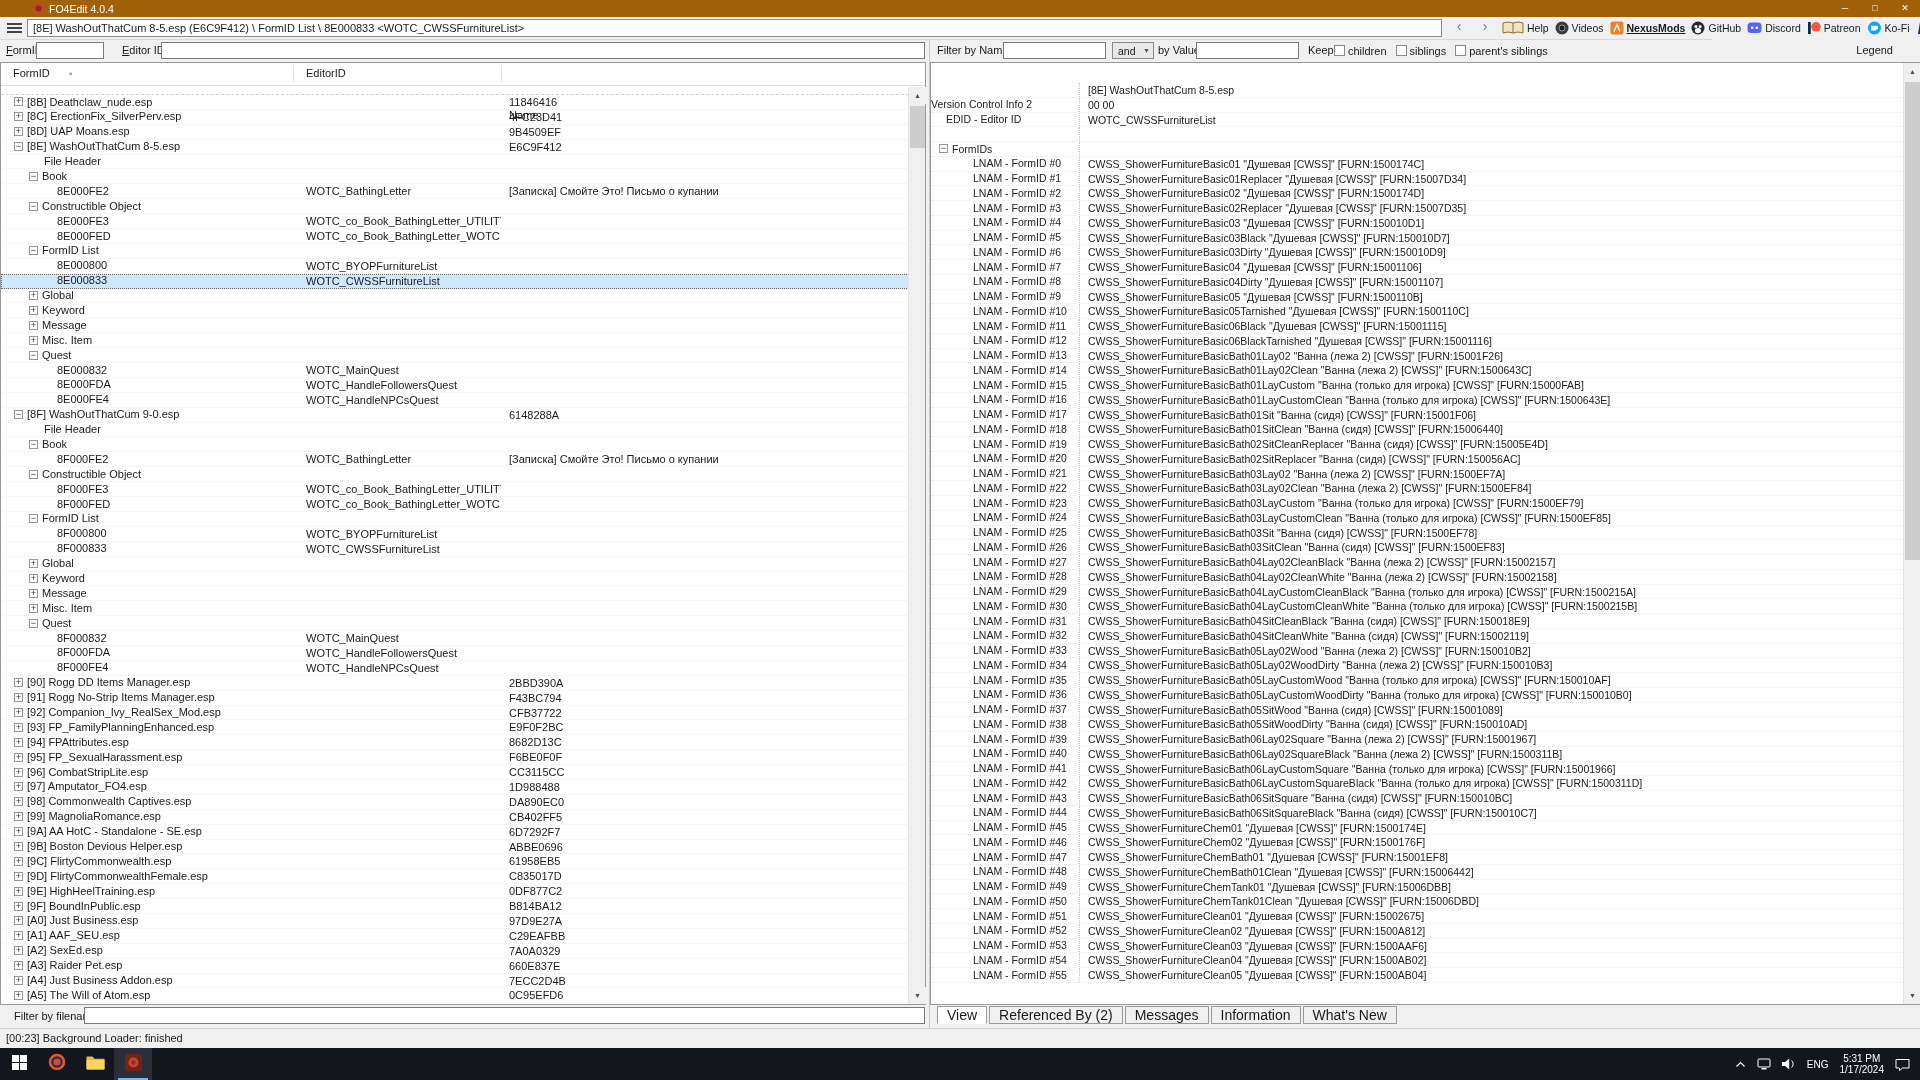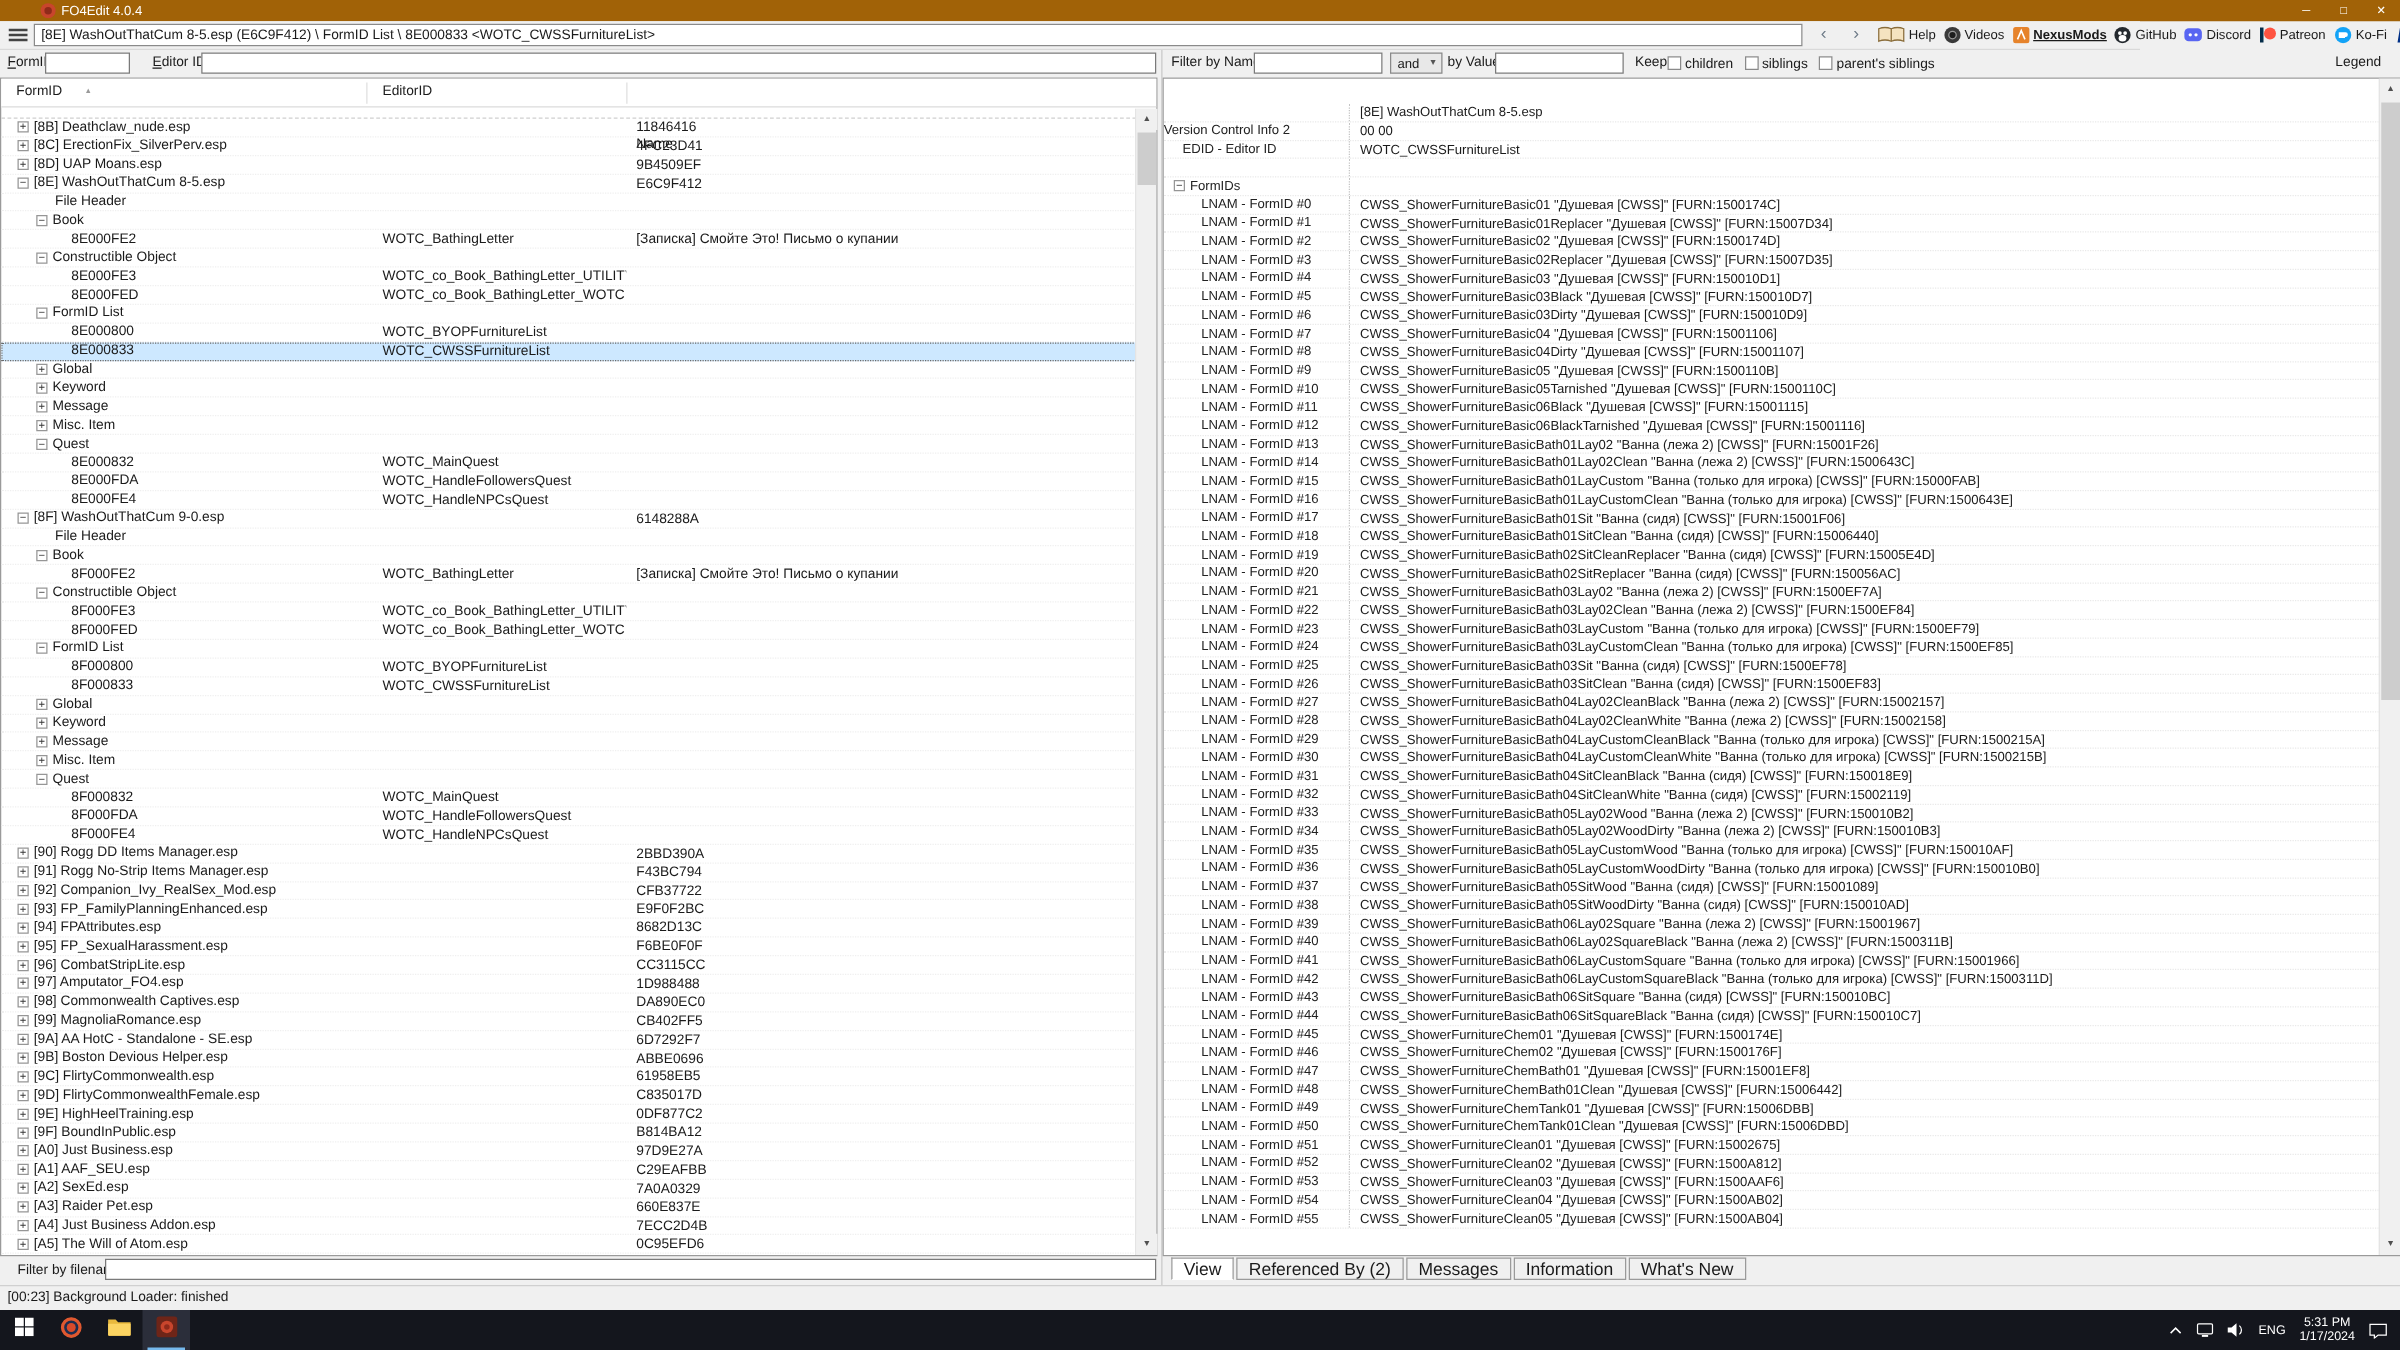--- a/index.html
+++ b/index.html
@@ -83,31 +83,31 @@
   #rf-op { position:absolute; left:182px; top:2px; width:42px; height:17px; background:#e8e8e8;
            border:1px solid #8a8a8a; display:flex; align-items:center; font-size:10.5px; }
   #rf-op .op-txt { padding-left:5px; flex:1; }
   #rf-op .op-arrow { font-size:7px; color:#555; padding-right:3px; }
   #rf-value-label { position:absolute; left:228px; top:4px; }
   #rf-value-input { position:absolute; left:266px; top:2px; width:103px; }
   #rf-keep { position:absolute; left:378px; top:4px; }
   #rf-checks { position:absolute; left:404px; top:2px; display:flex; gap:9px; align-items:center; height:17px; }
   .chk { display:flex; align-items:center; gap:3px; }
   .chk-box { width:11px; height:11px; background:#fff; border:1px solid #8a8a8a; display:inline-block; }
-  #legend-label { position:absolute; right:16px; top:4px; }
+  #legend-label { position:absolute; right:28px; top:4px; }
 
   
   #rgrid { position:absolute; left:0; top:22px; width:991px; height:943px; background:#fff; border:1px solid #9a9a9a; }
   #rgrid-rows { position:absolute; left:0; top:20px; right:17px; bottom:0; overflow:hidden; }
   .rrow { display:flex; height:14.75px; line-height:14.75px; font-size:10.5px; white-space:nowrap;
           border-bottom:1px dotted #e9e9e9; }
   .rl { flex:0 0 148px; width:148px; overflow:hidden; color:#222; display:flex; align-items:center; }
   .rl.muted { color:#9e9e9e;margin-top:28px; }
   .rv { flex:1; padding-left:8px; border-left:1px dotted #c4c4c4; overflow:hidden; }
-  .pl1 { padding-left:15px; } .pl2 { } .plG { padding-left:8px; } .plL { padding-left:30px;text-align:center; }
+  .pl1 { padding-left:15px; } .pl2 { } .plG { padding-left:8px; } .plL { padding-left:42px;text-align:center; }
 
   
   #tabbar { position:absolute; left:0; top:965px; width:991px; height:23px; display:flex; align-items:flex-start;
             padding-left:7px; padding-top:1px; }
   .tab { font-size:14px; height:18px; line-height:16px; padding:0 9px; background:#f0f0f0;
          border:1px solid #9a9a9a; margin-right:2px; }
   .tab.active { background:#fff; border-bottom-color:#fff; font-weight:normal; }
 
   
   #statusbar { position:absolute; left:0; top:1028px; width:1920px; height:20px; background:#f0f0f0;

